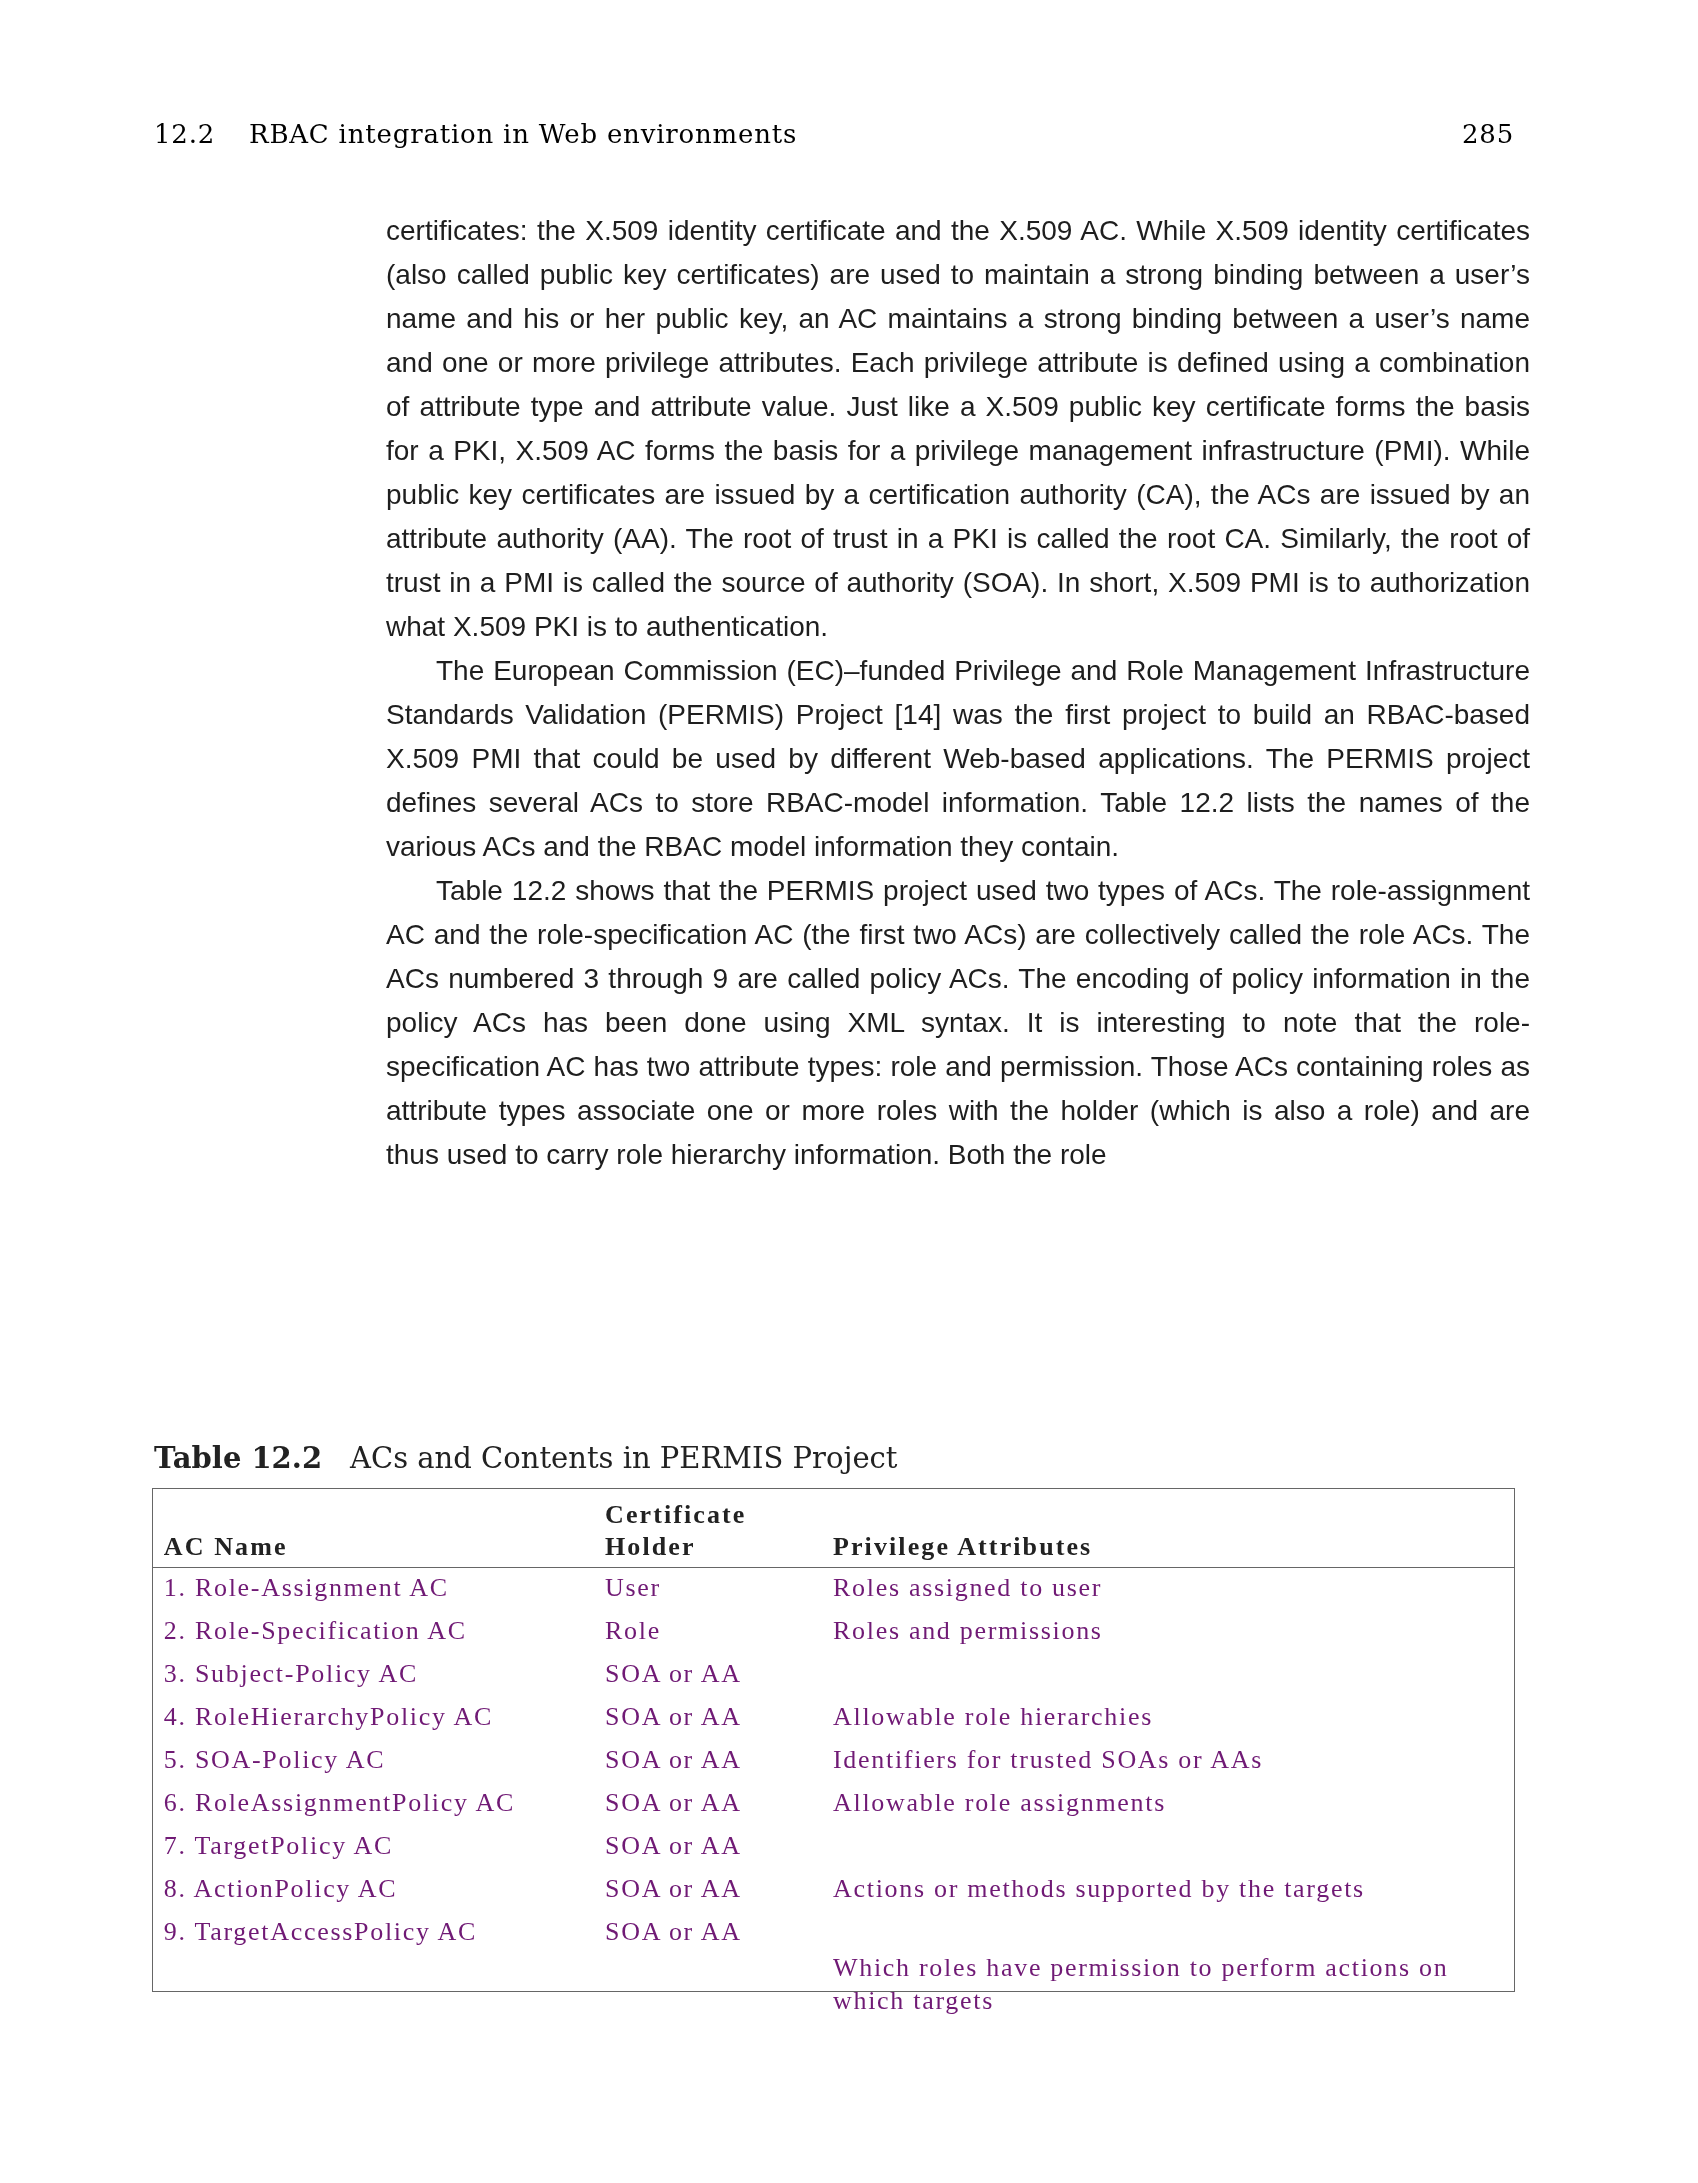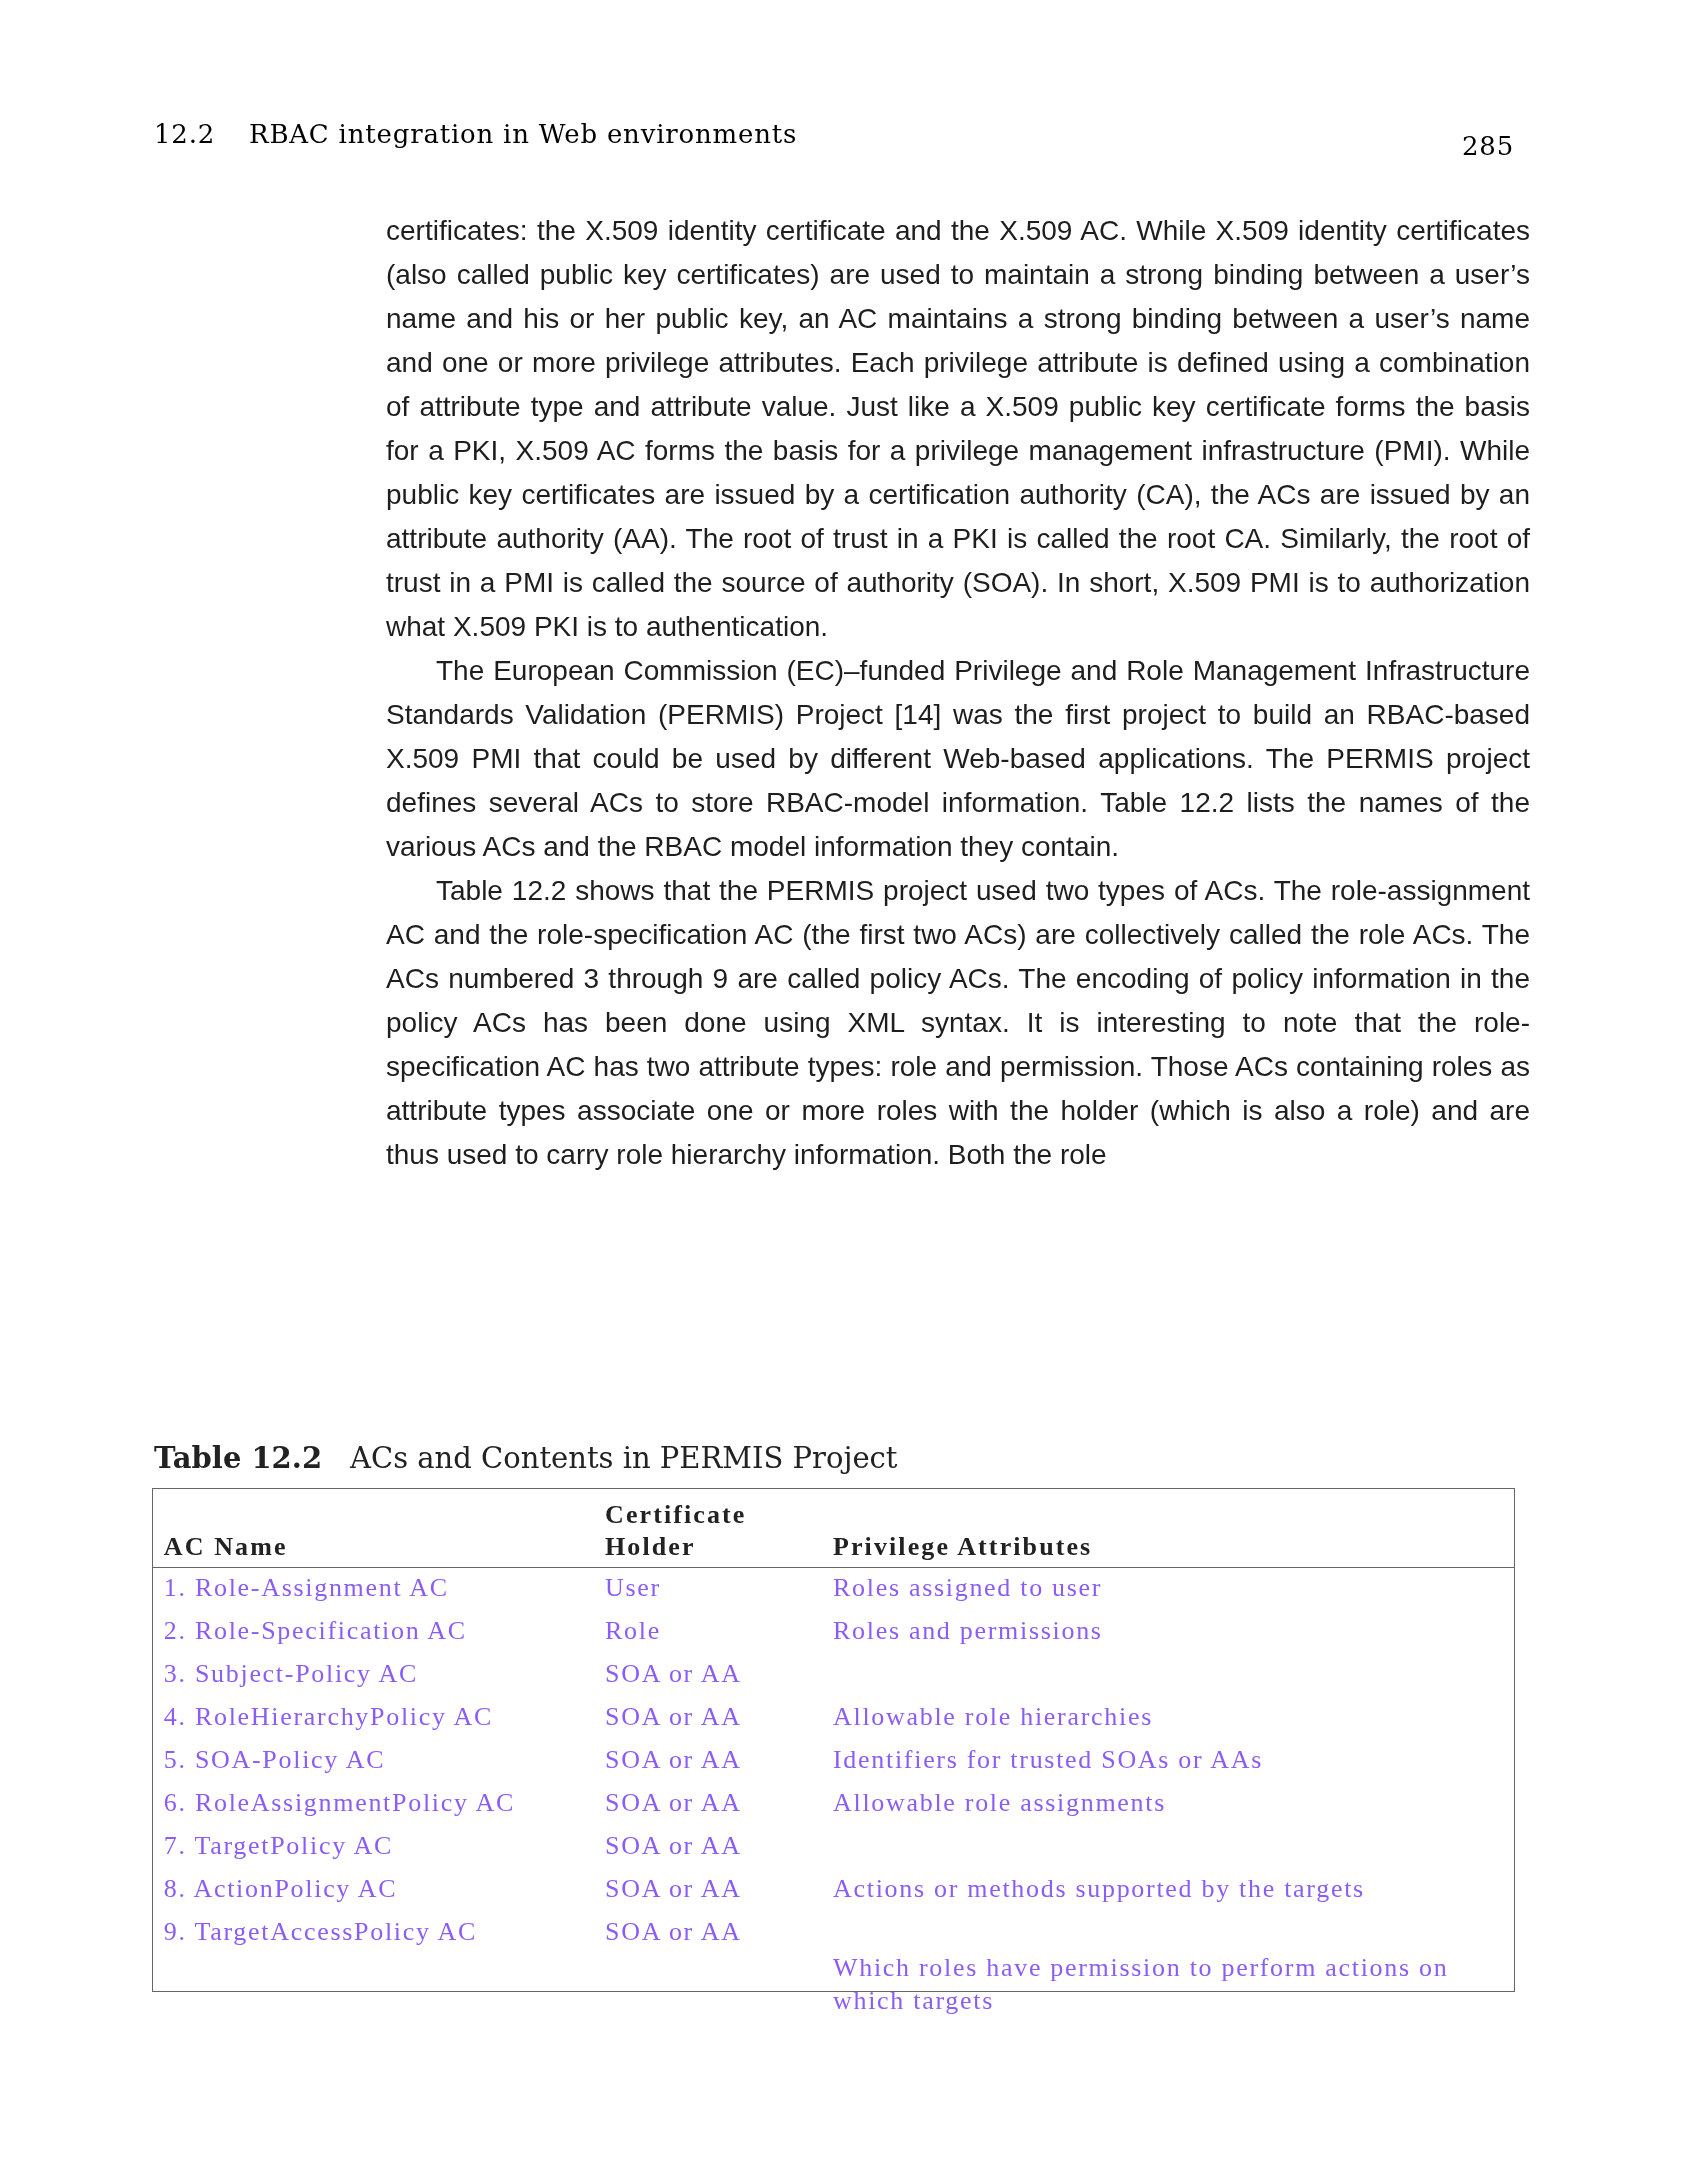--- a/index.html
+++ b/index.html
@@ -31,21 +31,21 @@
     top: 0;
   }
   .running-head .section-title {
     position: absolute;
     left: 95px;
     top: 0;
   }
   .running-head .page-num {
     position: absolute;
     right: 0;
-    top: 12px;
+    top: 0;
   }
   .body-text {
     position: absolute;
     left: 386px;
     top: 209px;
     width: 1144px;
     font-family: Liberation Sans, sans-serif;
     font-size: 28px;
     line-height: 44px;
     color: #1e1e1e;
@@ -98,21 +98,21 @@
     line-height: 31.5px;
   }
   .col-1 { left: 10.8px; }
   .col-2 { left: 452px; }
   .col-3 { left: 680px; }
   .table-body {
     position: relative;
     font-family: "Liberation Serif", serif;
     font-size: 26px;
     letter-spacing: 1.7px;
-    color: #8b5cf6;
+    color: #701a75;
   }
   .trow {
     position: relative;
     height: 43px;
   }
   .trow.tall {
     height: 66px;
   }
   .trow .cell {
     position: absolute;

